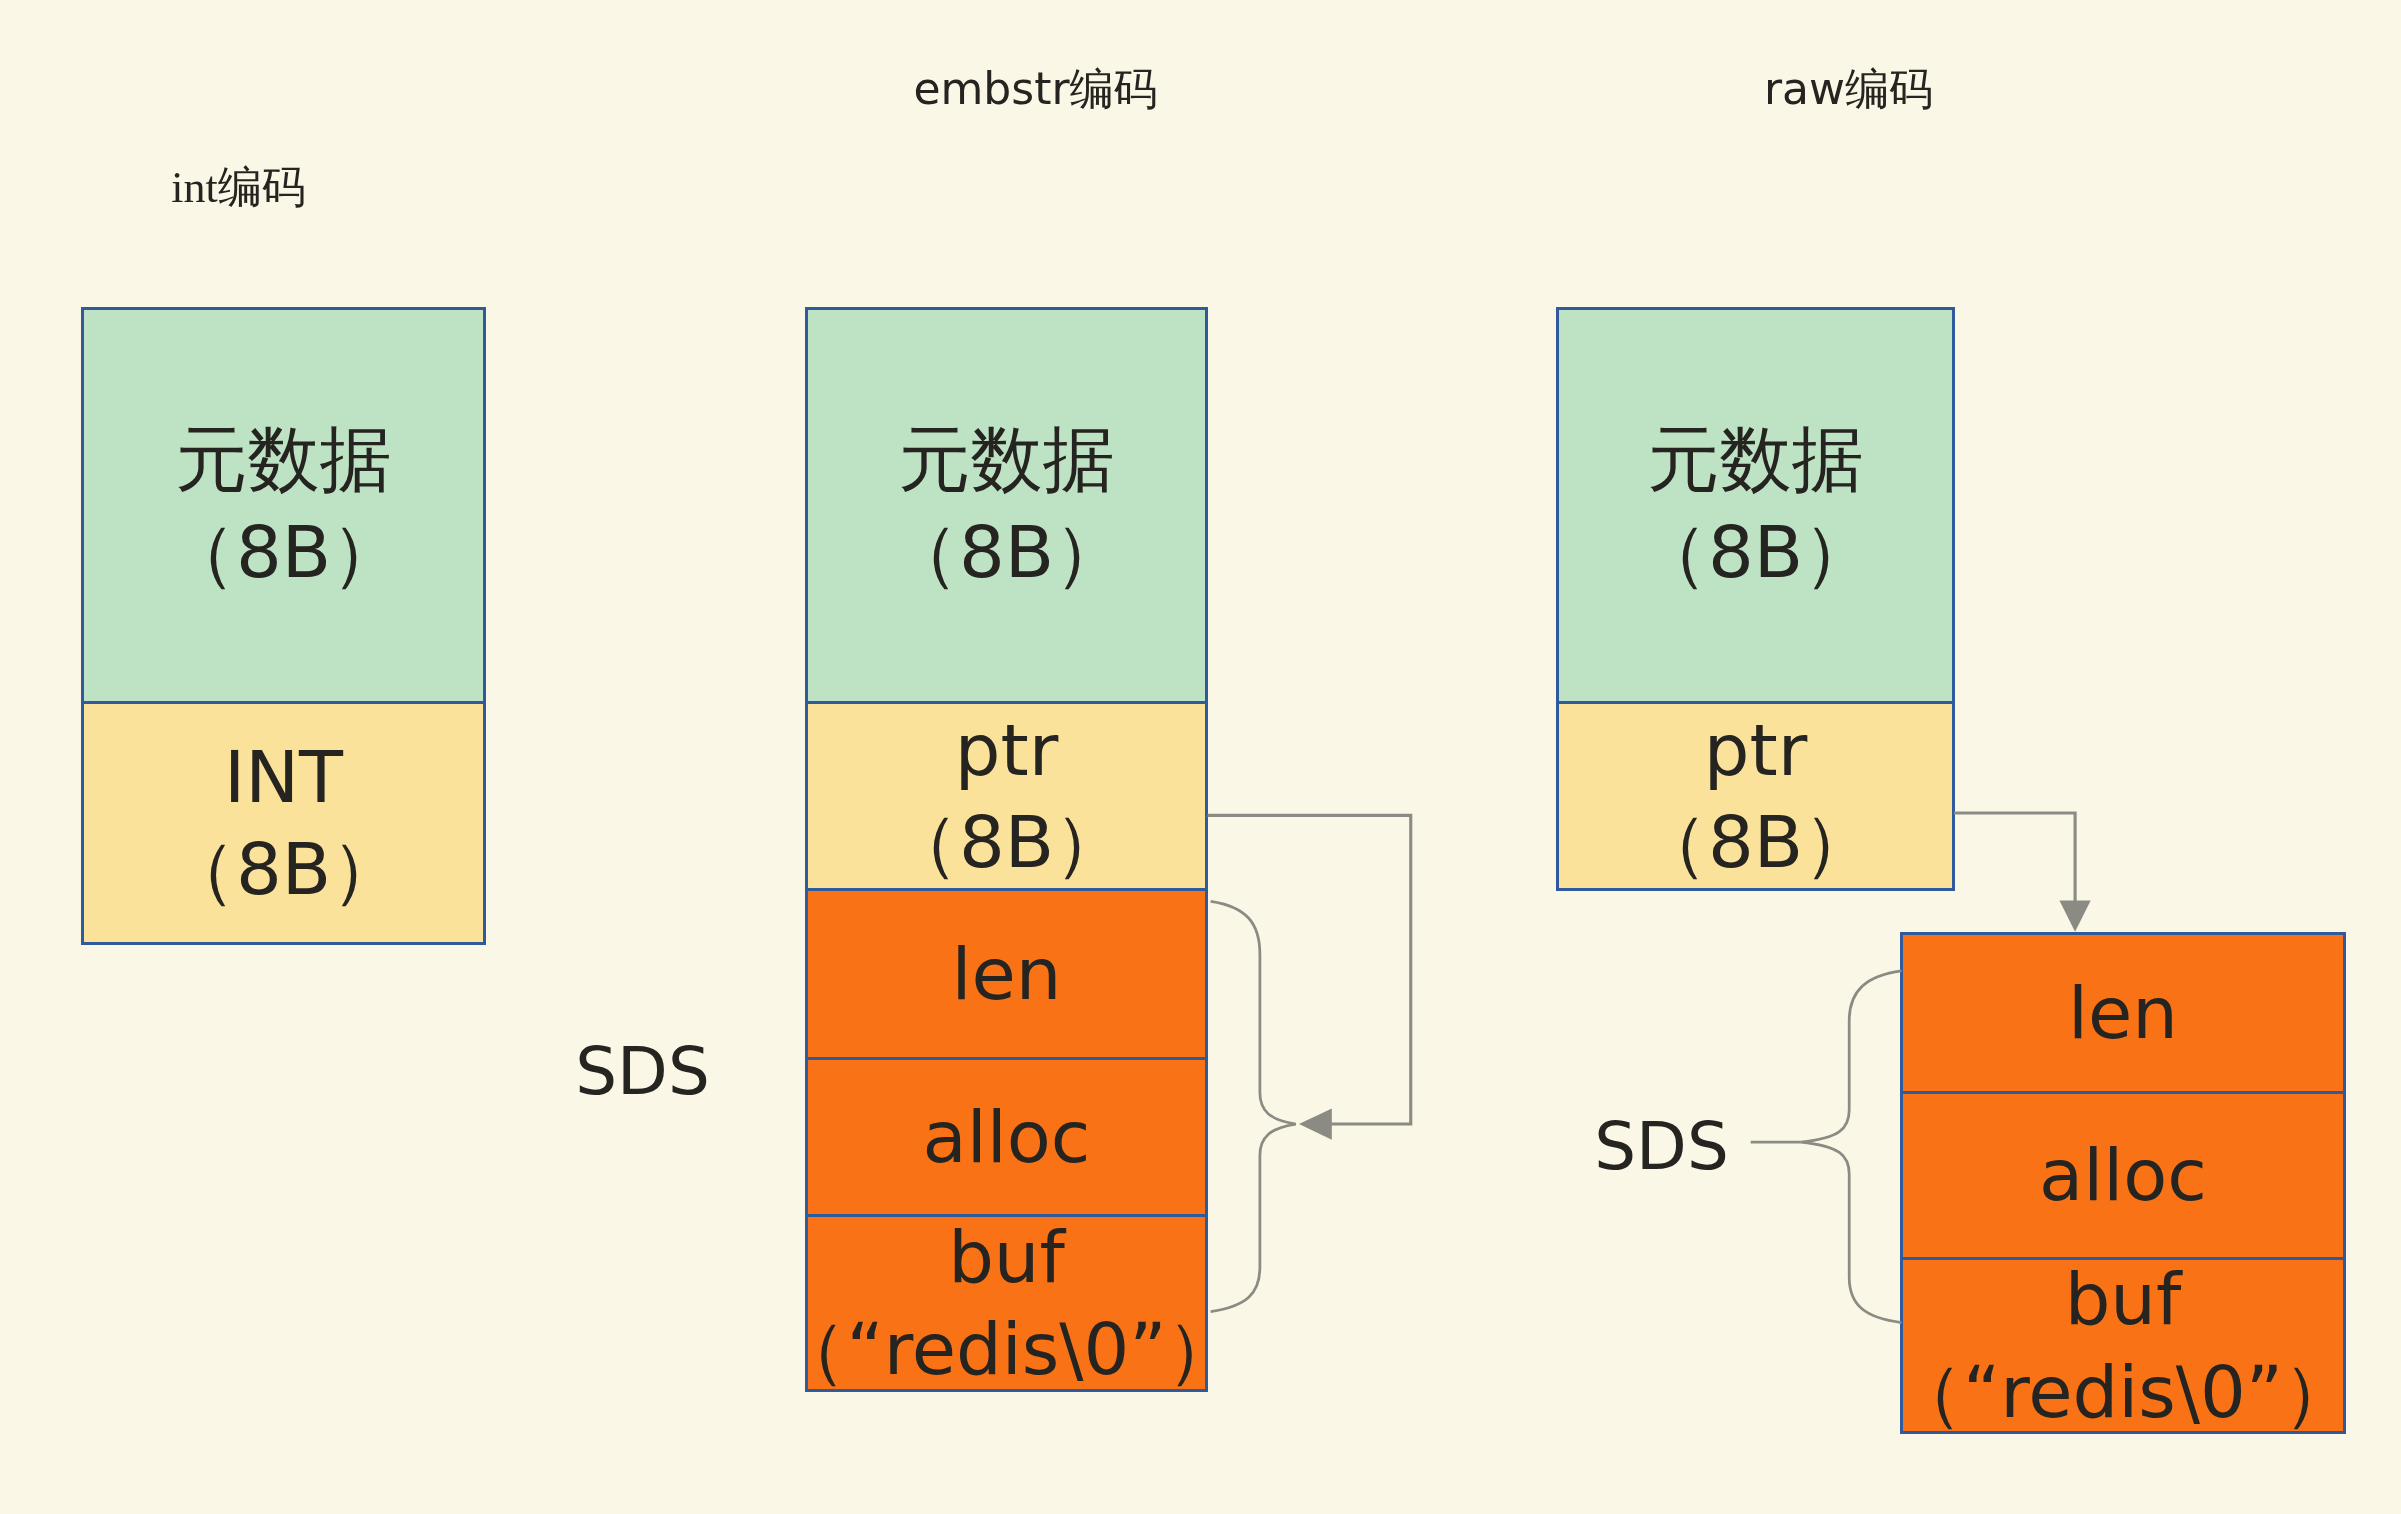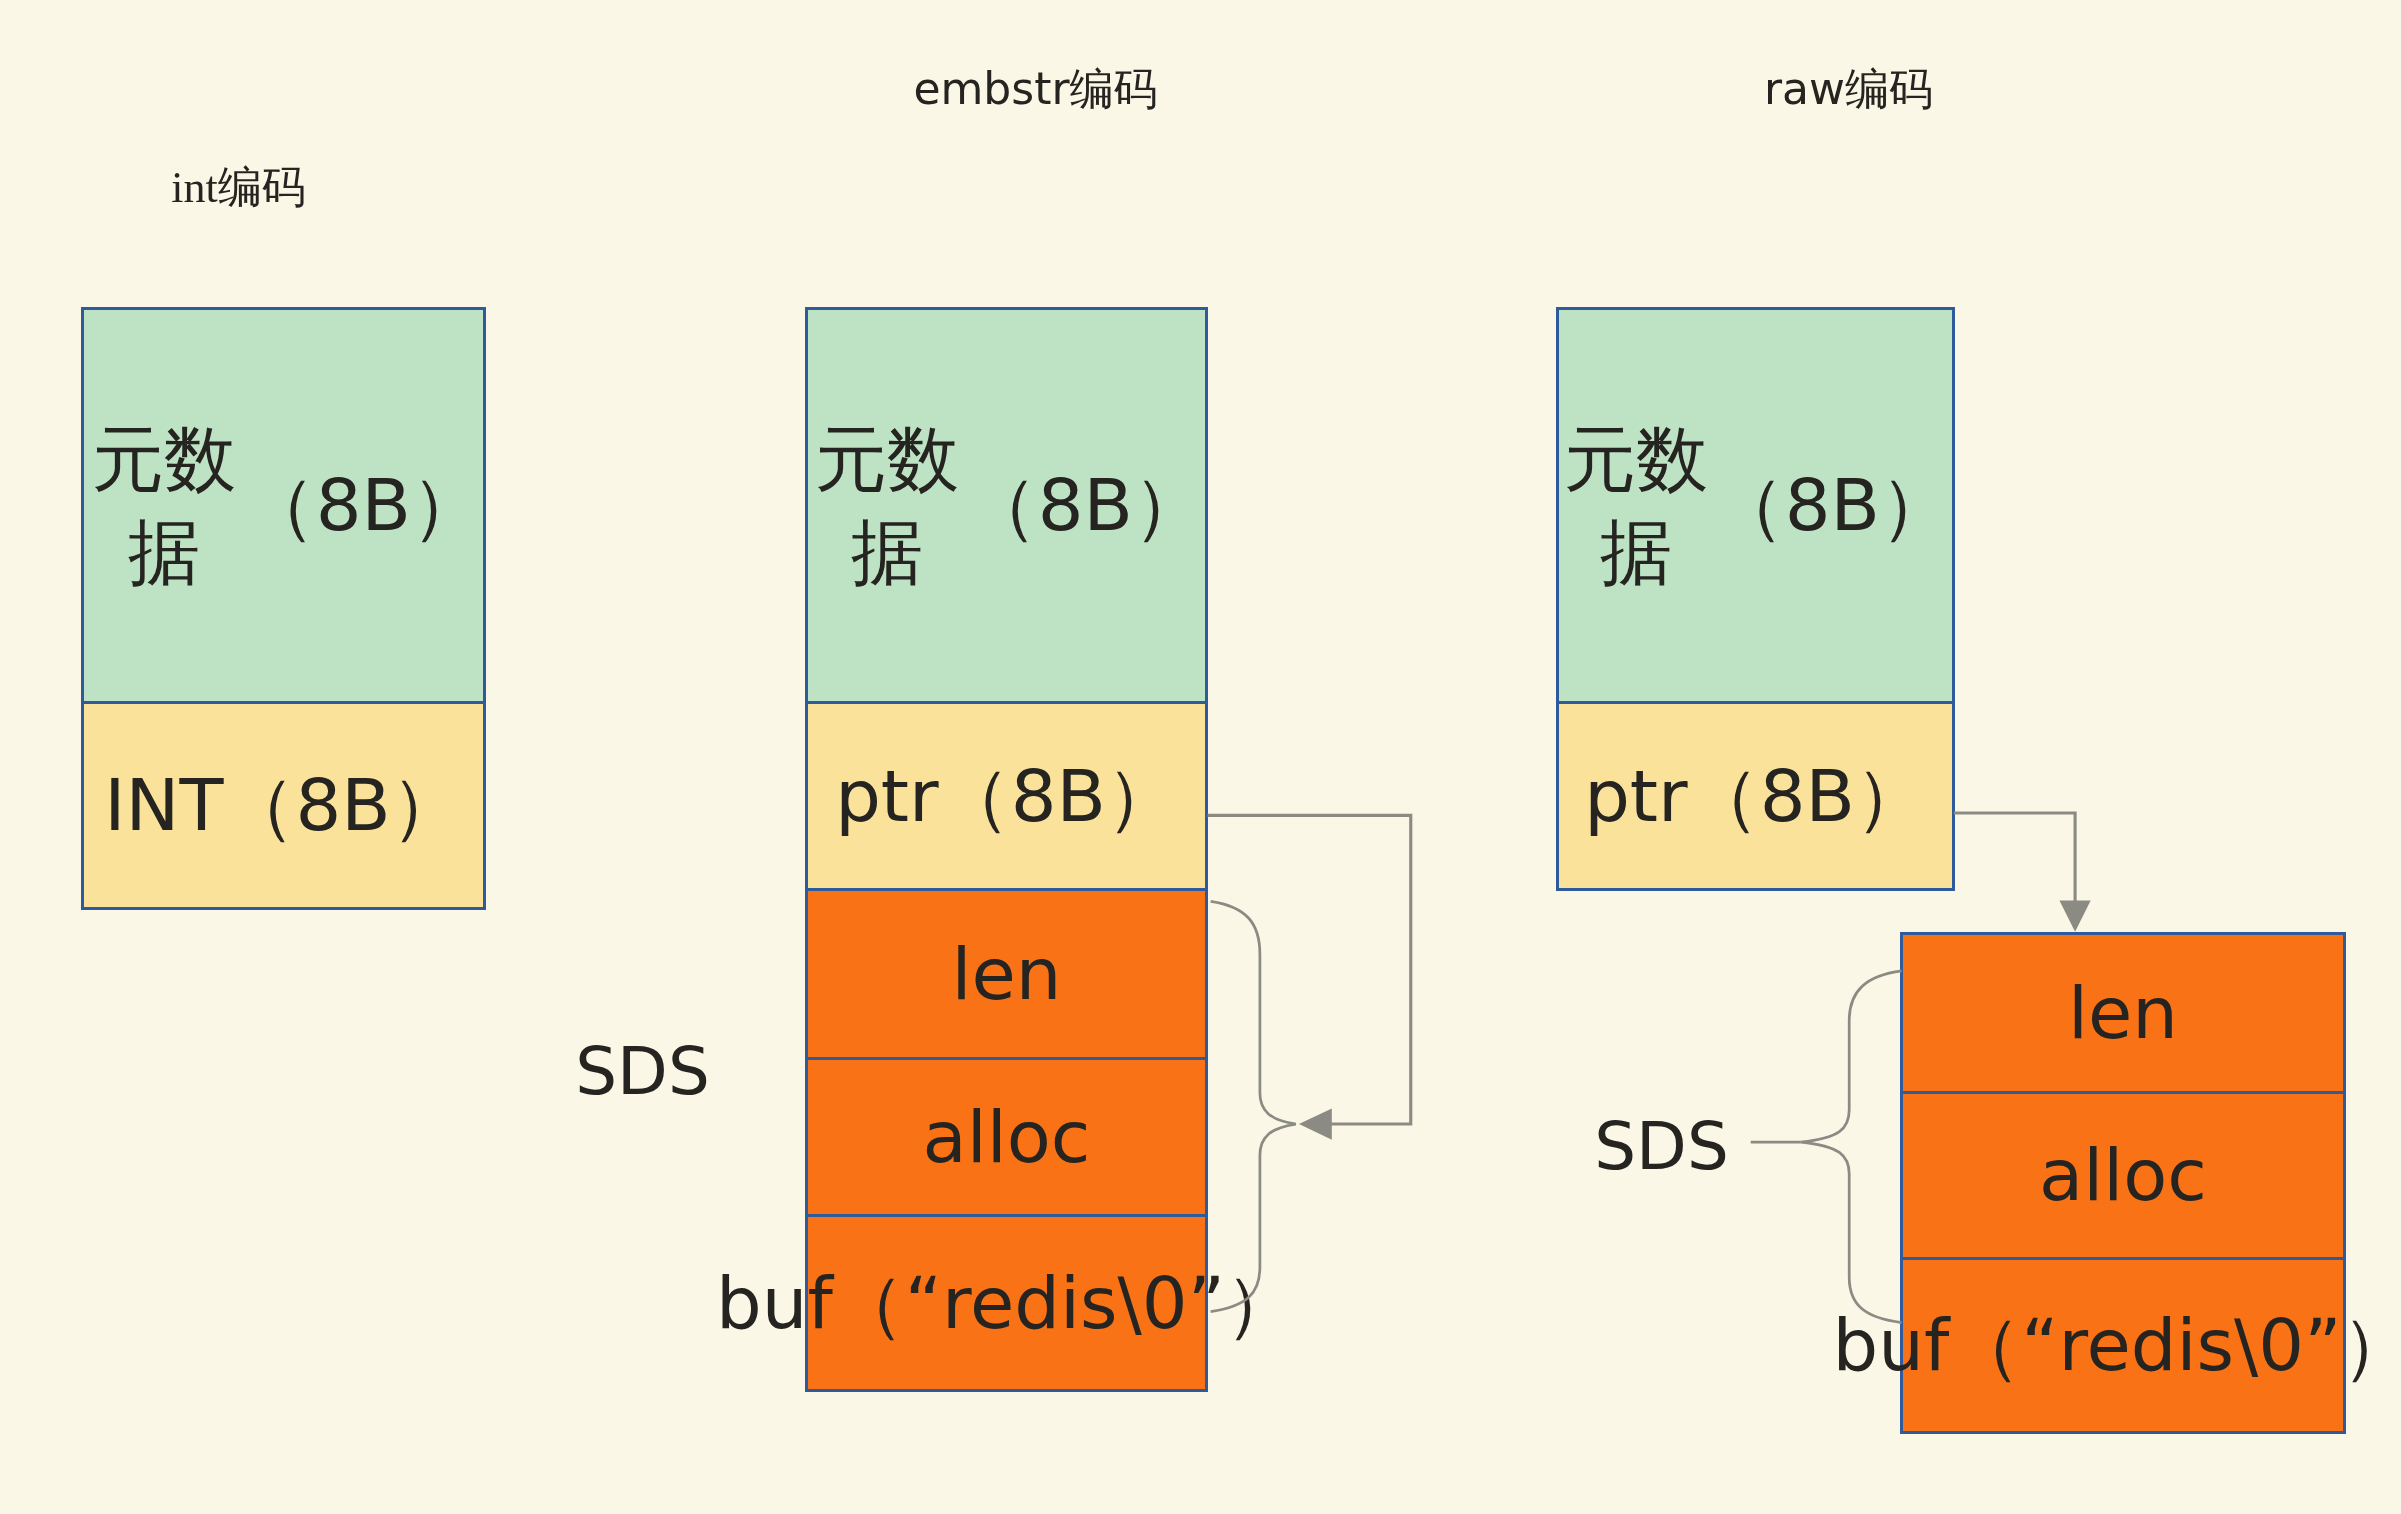--- a/index.html
+++ b/index.html
@@ -16,21 +16,21 @@
     text-align:center;
     font-size:44px;
     line-height:1.26;
     white-space:nowrap;
   }
   .box{
     position:absolute;
     box-sizing:border-box;
     border:3.1px solid #2F5B9D;
     display:flex;
-    flex-direction:row;
+    flex-direction:column;
     align-items:center;
     justify-content:center;
     text-align:center;
     font-size:72px;
     line-height:1.28;
   }
   .green{background:#BDE3C4;}
   .yellow{background:#FBE29B;}
   .plain{background:#f97316;}
   .sds-label{
@@ -68,21 +68,21 @@
   </div>
 
   <div class="title" style="left:1360px;top:61px;width:977px;">
     <div>raw编码</div>
   </div>
 
   <div class="box green" style="left:81px;top:307px;width:405px;height:397px;">
     <div>元数据</div>
     <div>（8B）</div>
   </div>
-  <div class="box yellow" style="left:81px;top:701px;width:405px;height:209px;">
+  <div class="box yellow" style="left:81px;top:701px;width:405px;height:244px;">
     <div>INT</div>
     <div>（8B）</div>
   </div>
 
   <div class="box green" style="left:805px;top:307px;width:403px;height:397px;">
     <div>元数据</div>
     <div>（8B）</div>
   </div>
   <div class="box yellow" style="left:805px;top:701px;width:403px;height:190px;">
     <div>ptr</div>

